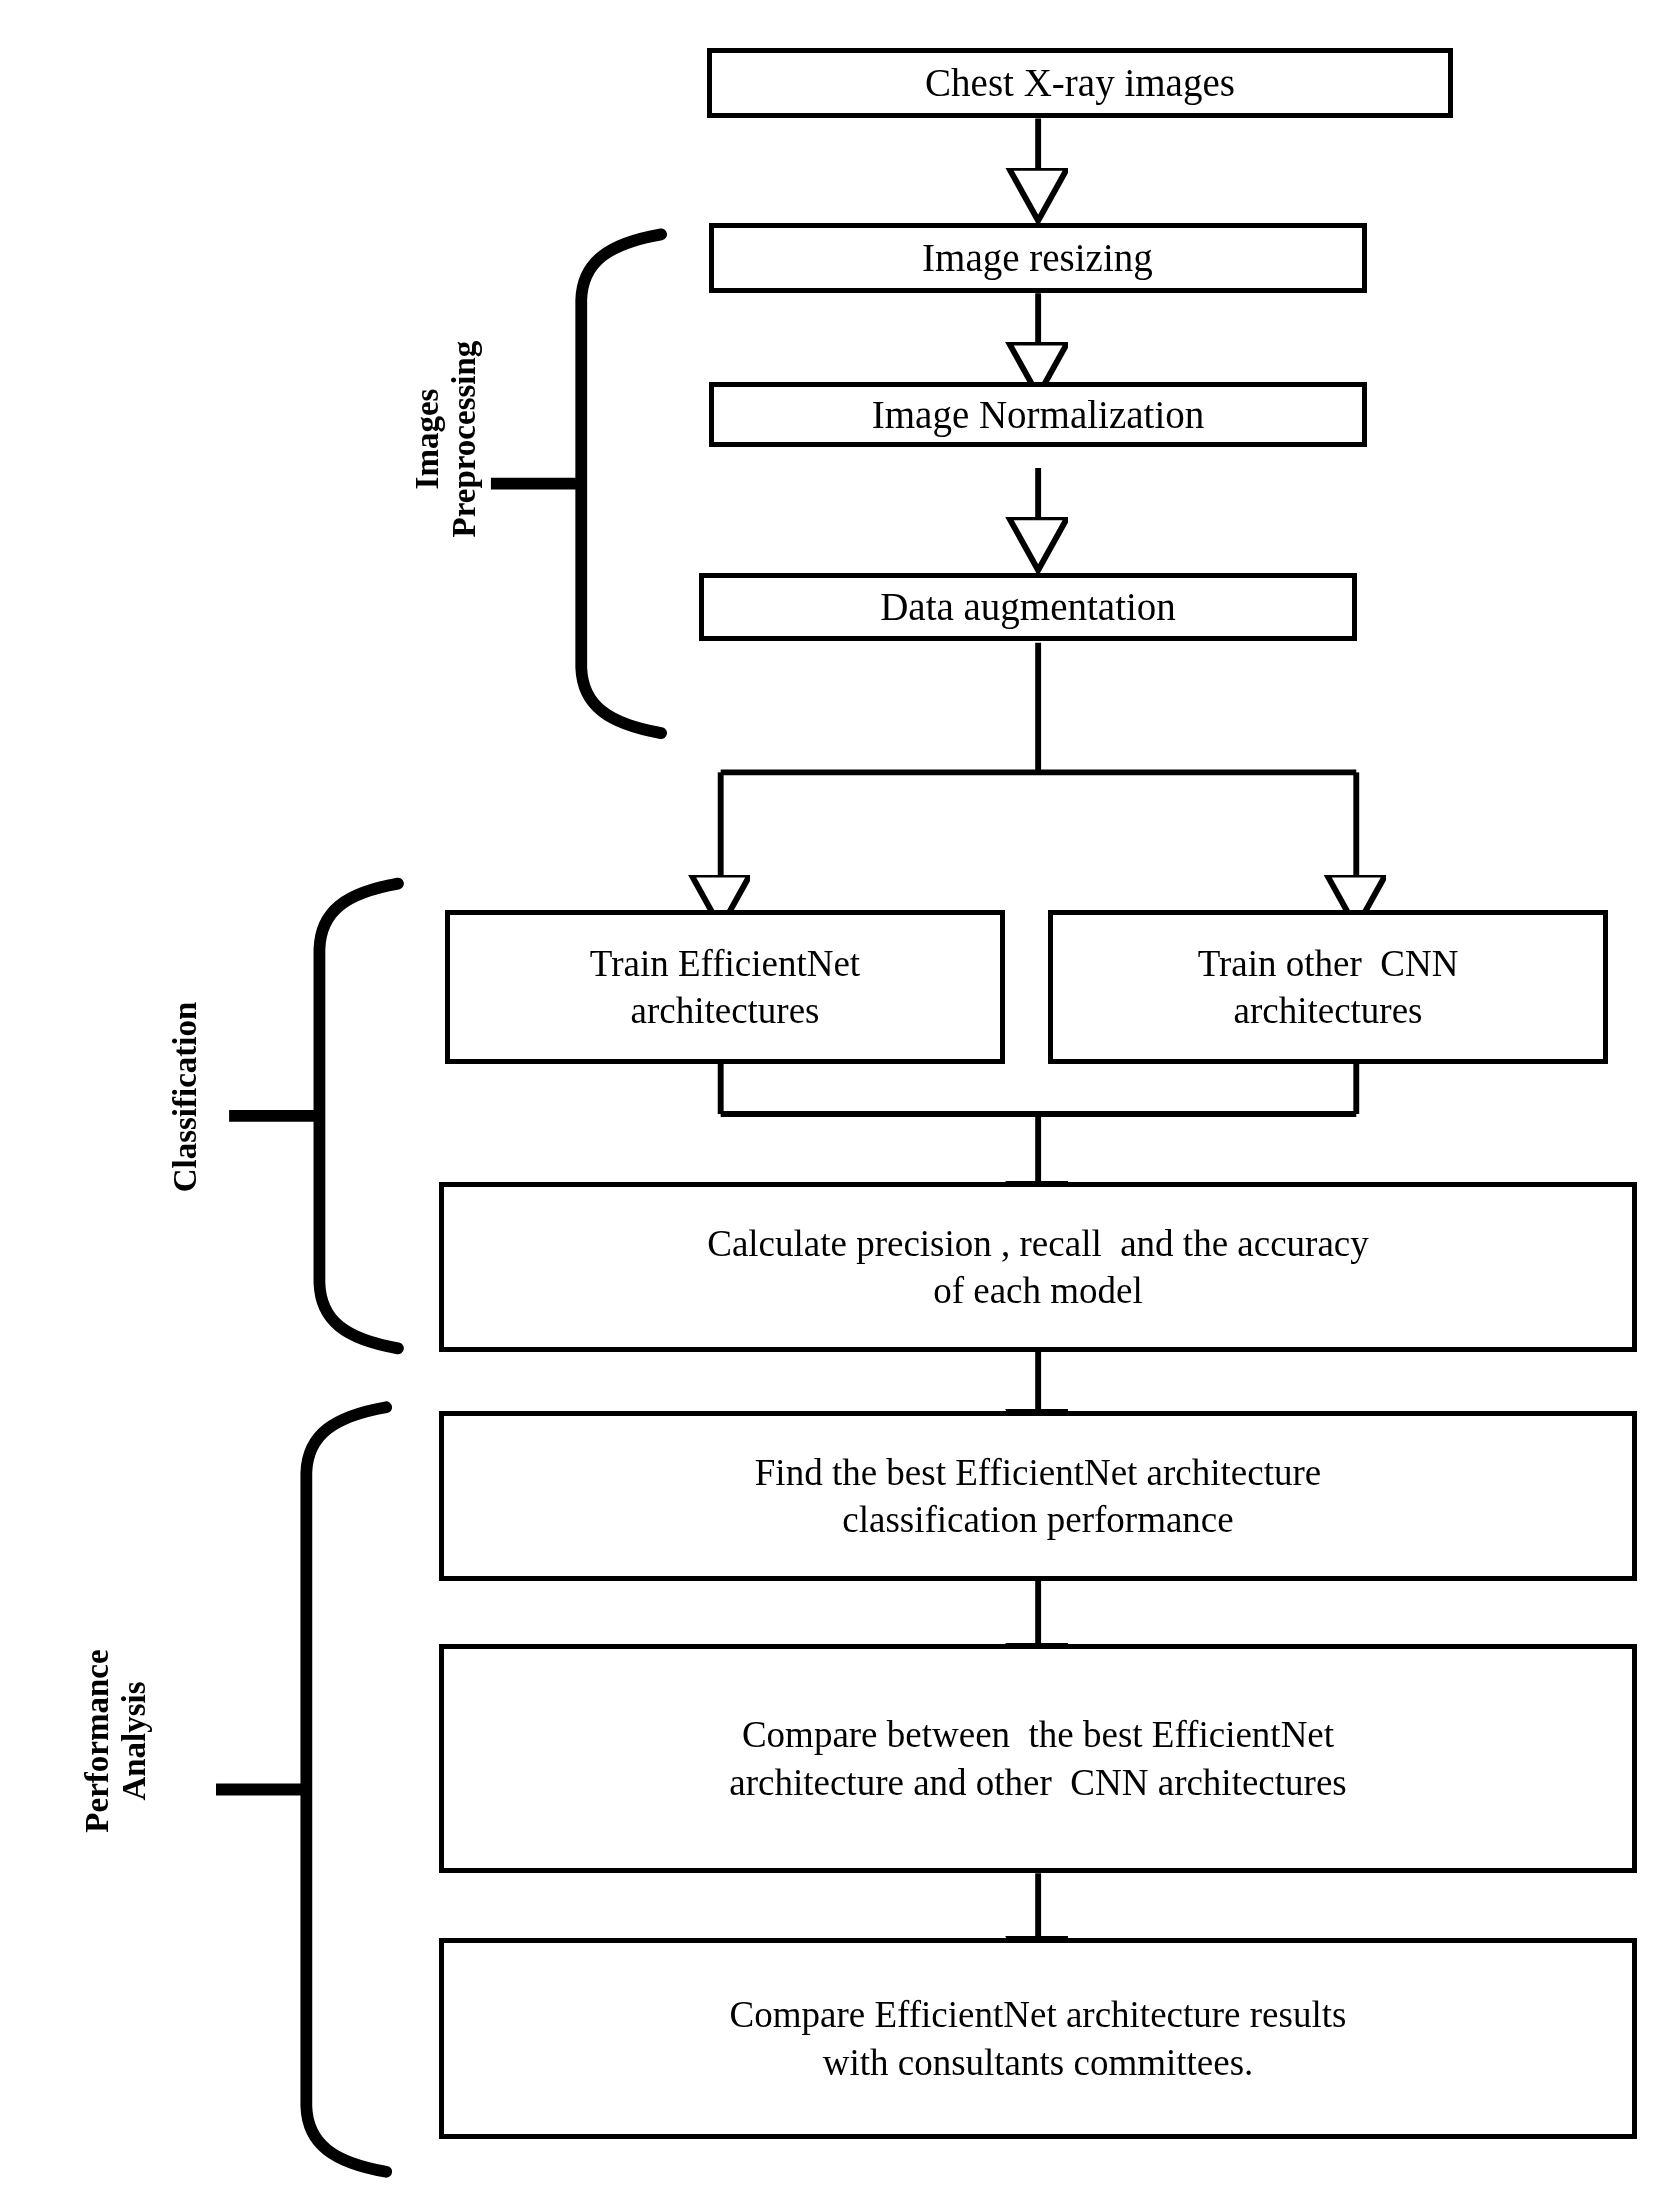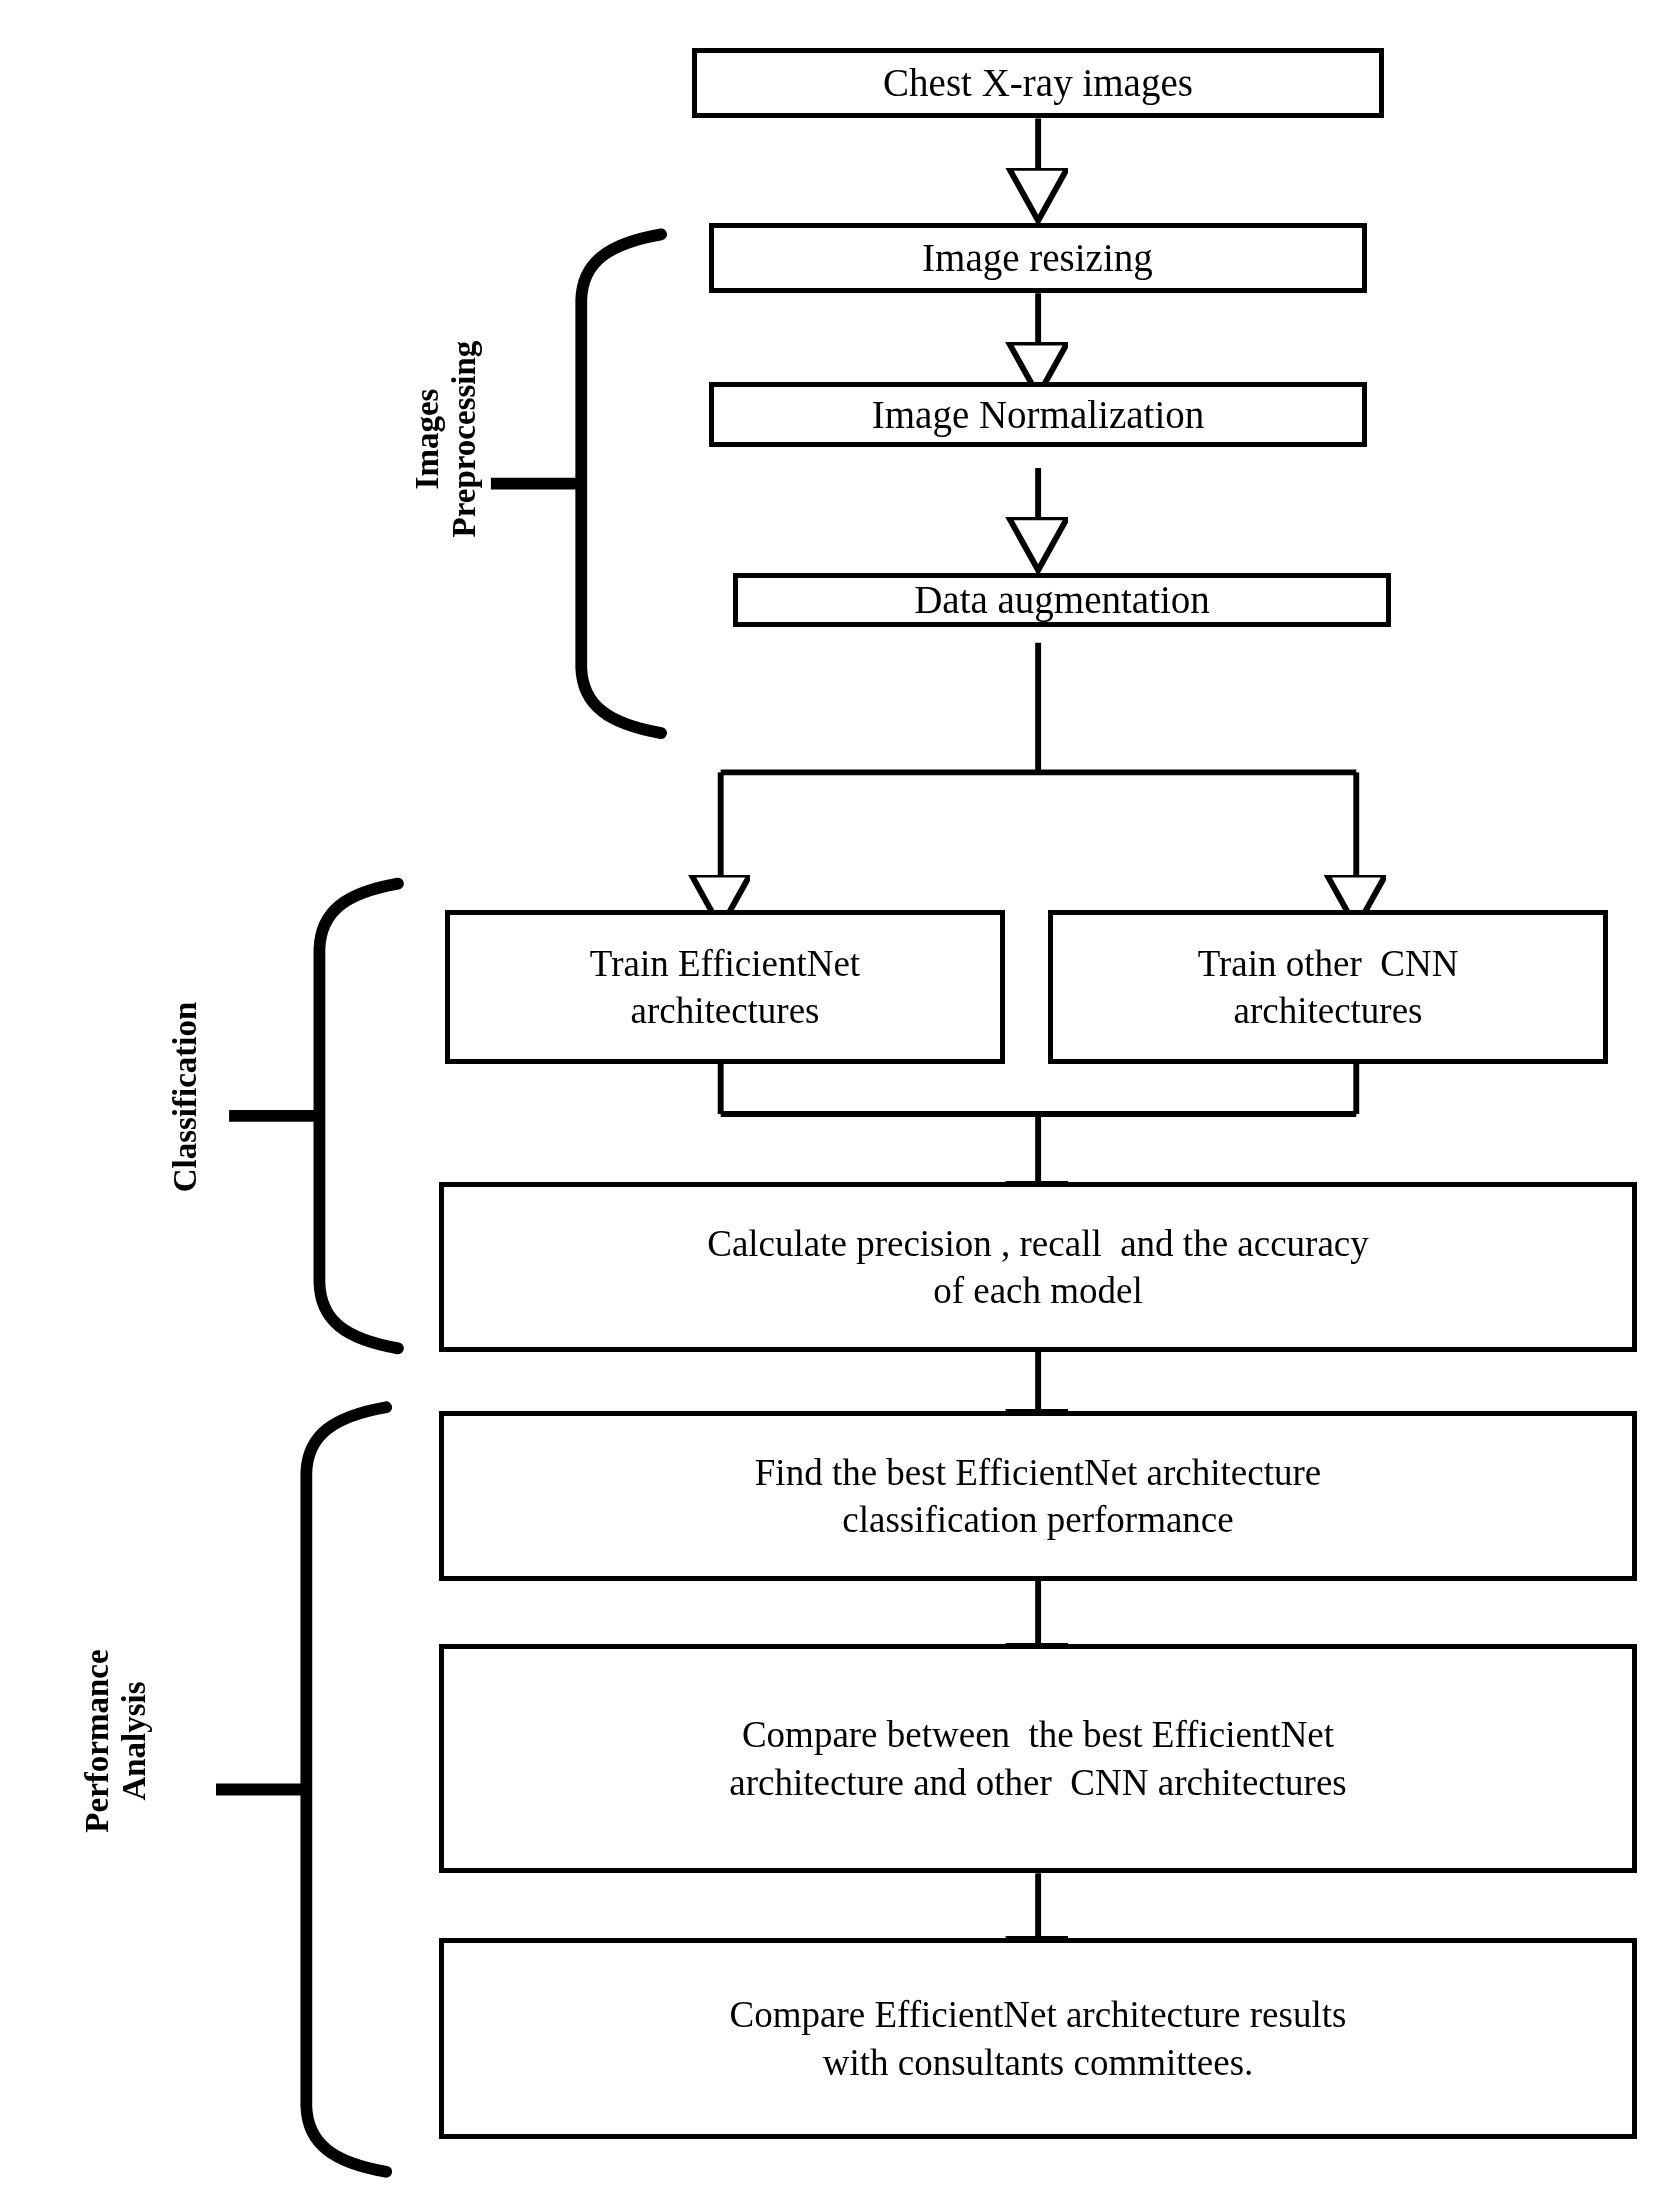--- a/index.html
+++ b/index.html
@@ -53,33 +53,33 @@
     <path d="M 1010 358 C 930 372, 890 400, 888 458 L 888 1020 C 890 1078, 930 1106, 1010 1120" stroke-width="18" stroke-linecap="round"></path>
     <line x1="750" y1="739" x2="888" y2="739" stroke-width="18"></line>
 
     <path d="M 608 1350 C 528 1364, 490 1392, 488 1450 L 488 1960 C 490 2018, 528 2046, 608 2060" stroke-width="18" stroke-linecap="round"></path>
     <line x1="350" y1="1705" x2="488" y2="1705" stroke-width="18"></line>
 
     <path d="M 590 2150 C 510 2164, 470 2192, 468 2250 L 468 3218 C 470 3276, 510 3304, 590 3318" stroke-width="18" stroke-linecap="round"></path>
     <line x1="330" y1="2734" x2="468" y2="2734" stroke-width="18"></line>
   </svg>
 
-  <div class="node" style="left:692px;top:48px;width:692px;height:70px;">
+  <div class="node" style="left:707px;top:48px;width:746px;height:70px;">
     <span>Chest X-ray images</span>
   </div>
 
   <div class="node" style="left:709px;top:223px;width:658px;height:70px;padding-left:8px;">
     <span>Image resizing</span>
   </div>
 
   <div class="node" style="left:709px;top:382px;width:658px;height:65px;">
     <span>Image Normalization</span>
   </div>
 
-  <div class="node" style="left:733px;top:573px;width:658px;height:54px;">
+  <div class="node" style="left:699px;top:573px;width:658px;height:68px;">
     <span>Data augmentation</span>
   </div>
 
   <div class="node two" style="left:445px;top:910px;width:560px;height:154px;">
     <span>Train EfficientNet
 architectures</span>
   </div>
 
   <div class="node two" style="left:1048px;top:910px;width:560px;height:154px;">
     <span>Train other  CNN

